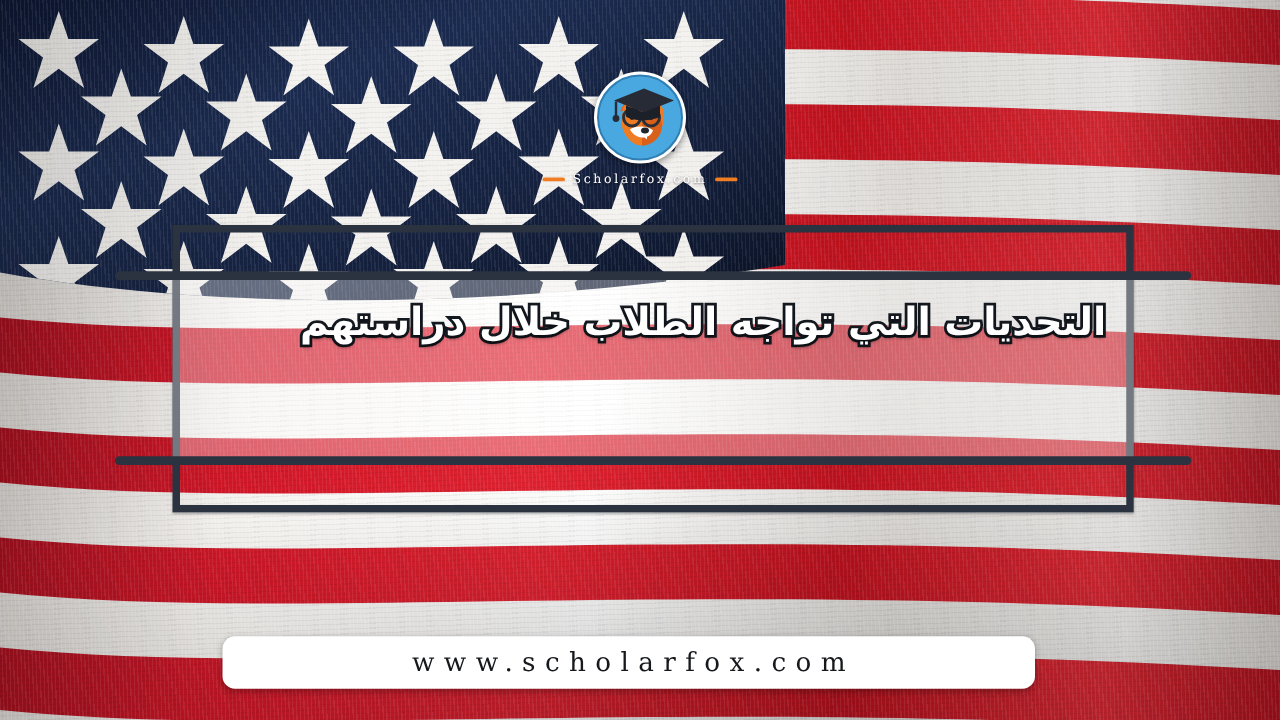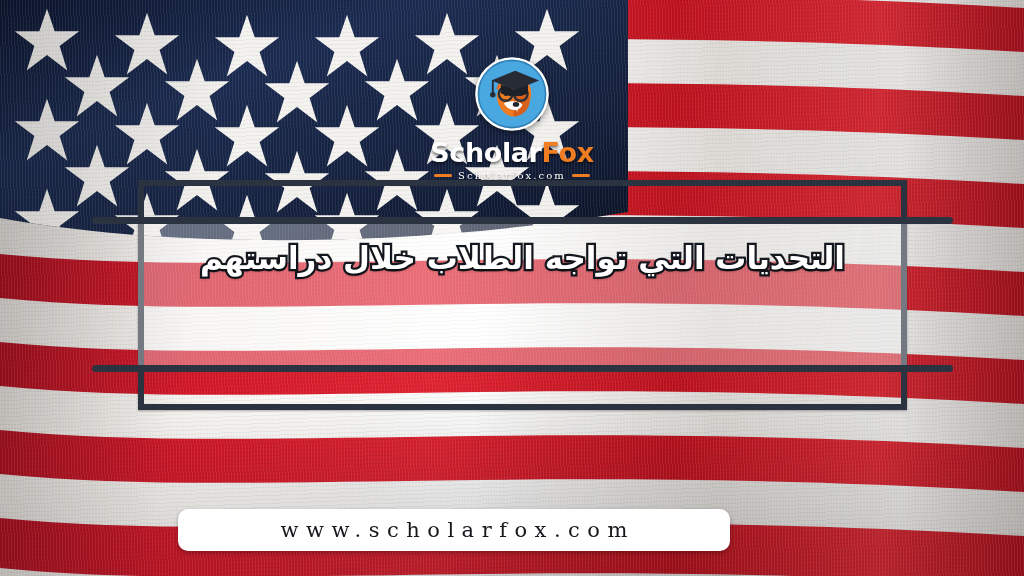--- a/index.html
+++ b/index.html
@@ -71,37 +71,37 @@
   
   .panel {
     position:absolute; left:138px; top:222px; width:769px; height:146px;
     background:rgba(255,255,255,0.34);
     z-index:15; pointer-events:none;
   }
 
   
   .title-wrap {
     position:absolute; left:160px; top:236px; width:725px;
-    z-index:18; text-align:center; direction:rtl;
+    z-index:18; direction:rtl;
   }
   .title-line {
     font-family:"DejaVu Sans", sans-serif;
     font-weight:700;
     font-size:31px;
     line-height:1.42;
     color:#ffffff;
     white-space:nowrap;
     -webkit-text-stroke:4.5px #14181f;
     paint-order:stroke fill;
     text-shadow:0 2px 3px rgba(0,0,0,.45);
   }
 
   
   .url-pill {
-    position:absolute; left:178px; top:509px; width:552px; height:42px;
+    position:absolute; left:178px; top:509px; width:650px; height:42px;
     background:#ffffff; border-radius:10px; z-index:20;
     display:flex; align-items:center; justify-content:center;
     box-shadow:0 2px 5px rgba(0,0,0,.28);
   }
   .url-text {
     font-family:"DejaVu Serif", serif;
     font-size:21px; font-weight:400; color:#16181c;
     letter-spacing:7.5px; text-indent:7.5px; white-space:nowrap;
   }
 </style>
@@ -218,23 +218,20 @@
       <circle cx="61" cy="50" r="8.5" fill="none" stroke="#2a2f38" stroke-width="3"></circle>
       <line x1="50.5" y1="50" x2="52.5" y2="50" stroke="#2a2f38" stroke-width="3"></line>
       <circle cx="42" cy="50" r="2.4" fill="#1d2128"></circle>
       <circle cx="61" cy="50" r="2.4" fill="#1d2128"></circle>
 
       <path d="M24 33 L54 21 L84 33 L54 45 Z" fill="#262b35"></path>
       <path d="M36 38 L36 49 C44 54 62 54 70 49 L70 38 L54 45 Z" fill="#1c2029"></path>
       <line x1="26" y1="34" x2="26" y2="49" stroke="#262b35" stroke-width="2.4"></line>
       <circle cx="26" cy="51" r="3.4" fill="#262b35"></circle>
     </svg>
-    <div class="logo-word">
-      <span class="lw-a">Scholar</span><span class="lw-b">Fox</span>
-    </div>
     <div class="logo-tag">
       <span class="dash"></span>
       <span class="tagtxt">Scholarfox.com</span>
       <span class="dash"></span>
     </div>
   </div>
 
   <div class="panel"></div>
   <div class="frame-rect"></div>
   <div class="rule rule-top"></div>

